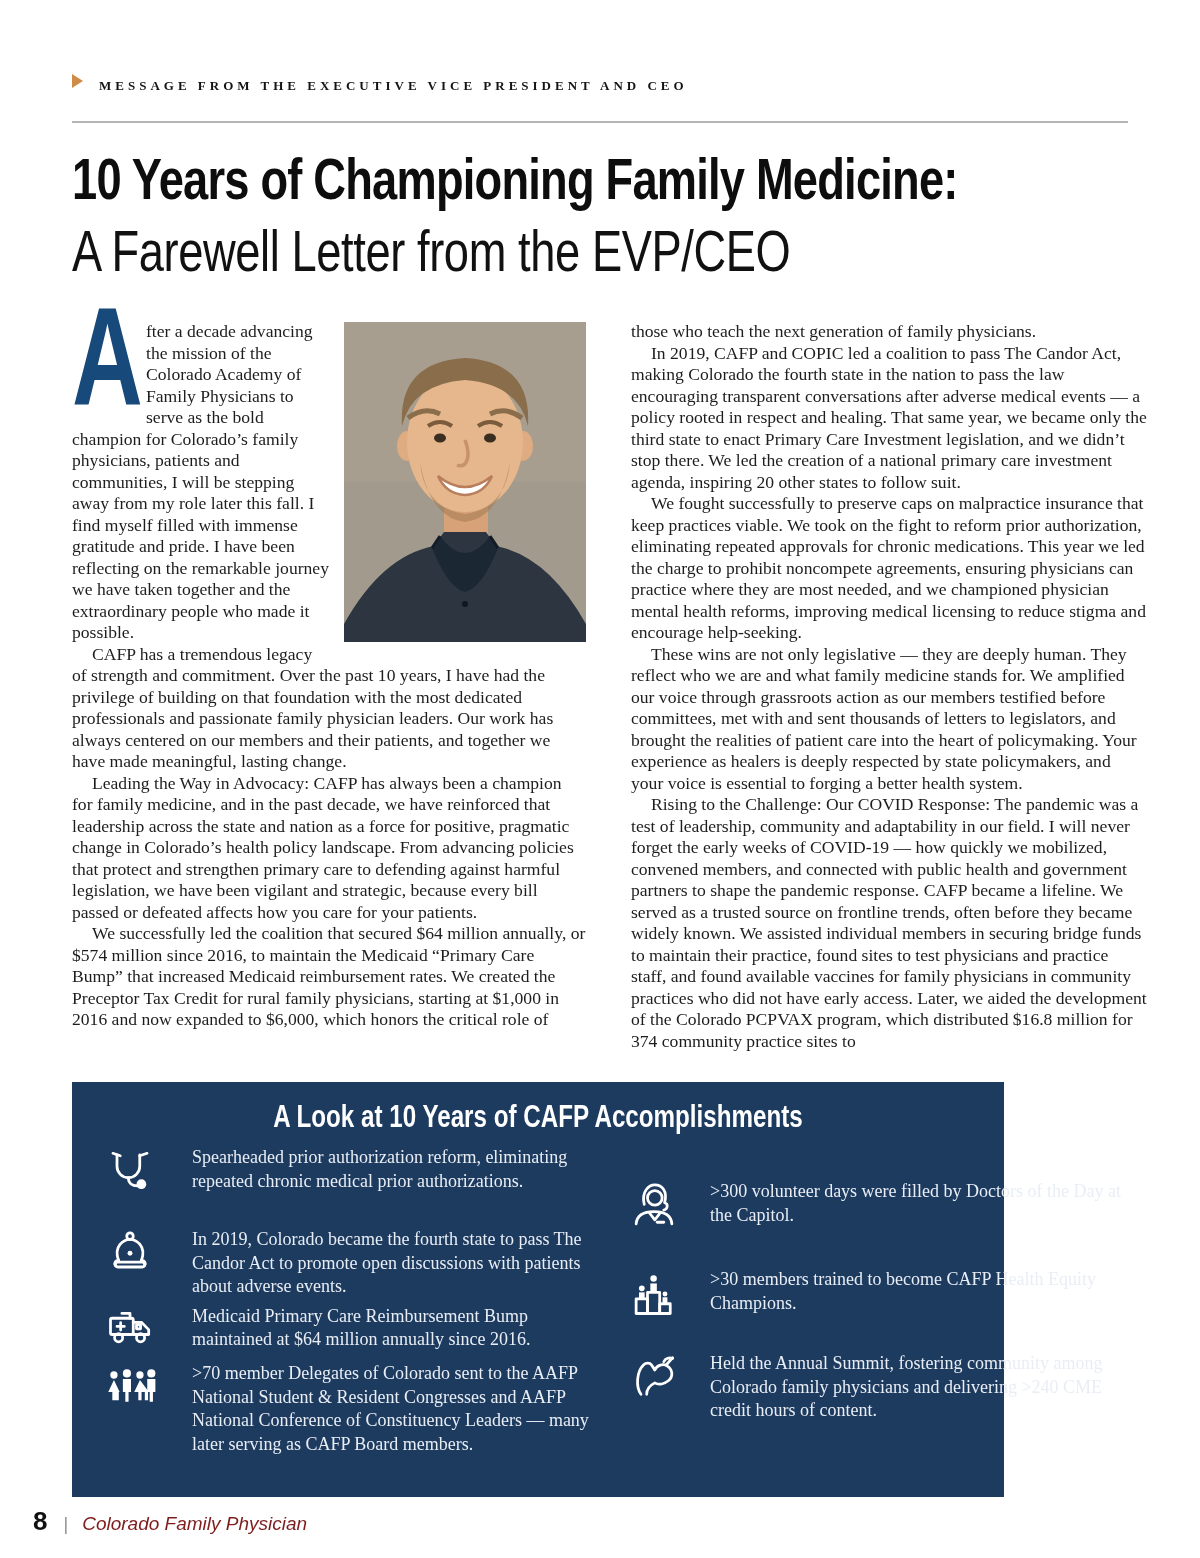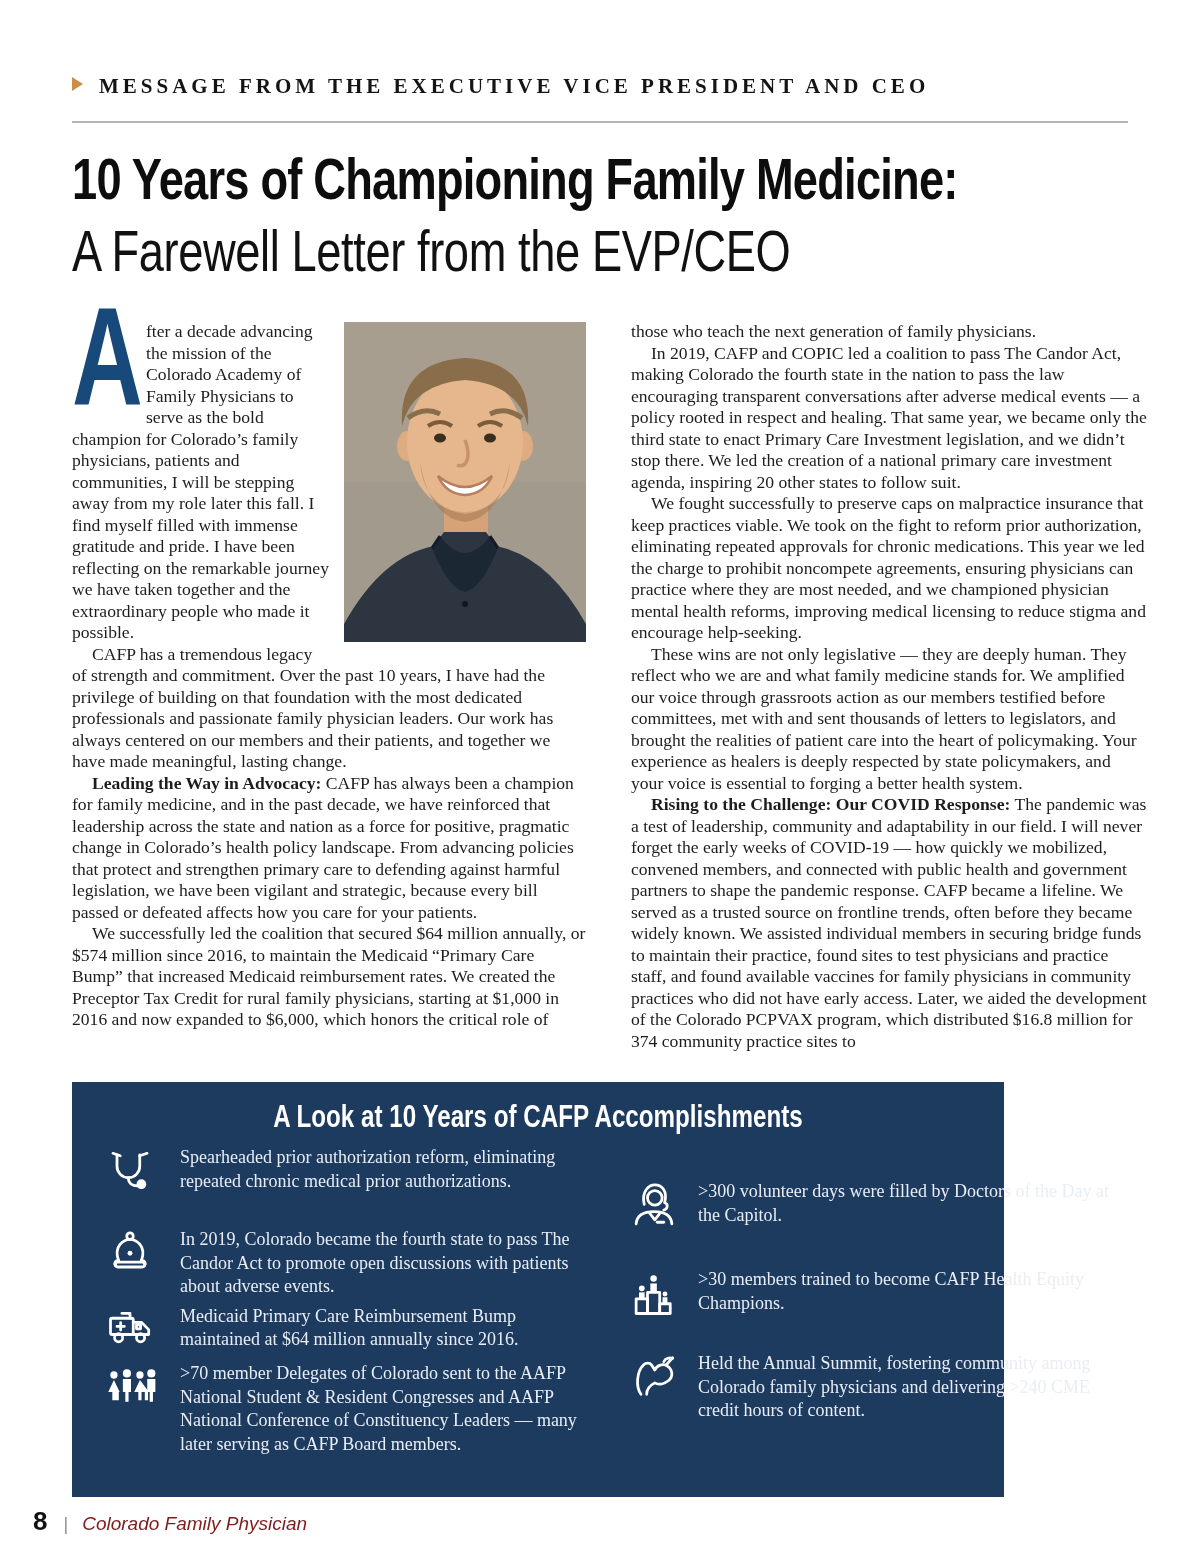--- a/index.html
+++ b/index.html
@@ -5,21 +5,21 @@
   html,body { margin:0; padding:0; background:#ffffff; }
   .page {
     position:relative; width:1200px; height:1558px; background:#ffffff;
     font-family:"Liberation Serif", serif; color:#1e1e1e; overflow:hidden;
   }
 
   
   .kicker {
     position:absolute; left:72px; top:74px;
     font-family:"Liberation Serif", serif; font-weight:700;
-    font-size:21px; letter-spacing:4px; color:#141414; white-space:nowrap;
+    font-size:13px; letter-spacing:4px; color:#141414; white-space:nowrap;
   }
   .kicker .arrow {
     display:inline-block; width:0; height:0; margin-right:16px;
     border-left:11px solid #cf8c49;
     border-top:7px solid transparent; border-bottom:7px solid transparent;
     vertical-align:2px;
   }
 
   .rule { position:absolute; left:72px; top:121px; width:1056px; height:2px; background:#b5b5b5; }
 
@@ -33,21 +33,21 @@
     margin-top:14px; font-weight:400; font-size:58px; line-height:1.0; letter-spacing:-0.5px;
     white-space:nowrap; transform:scaleX(0.78); transform-origin:left top; color:#111111;
   }
 
   
   .col { position:absolute; top:321px; font-size:17.6px; line-height:21.5px; color:#1d1d1d; text-align:left; }
   .col-left  { left:72px;  width:514px; }
   .col-right { left:631px; width:516px; }
   .col p { margin:0; }
   .col p.ind { text-indent:20px; }
-  .lead { font-weight:700; }
+  .lead { font-weight:400; }
 
   .photo {
     float:right; width:242px; height:320px; margin:1px 0 8px 14px;
     background:#a29a8c; overflow:hidden;
   }
   .photo svg { display:block; }
 
   .dropcap { float:left; width:74px; height:100px; position:relative; }
   .dropcap span {
     position:absolute; left:0; top:-34px;
@@ -58,21 +58,21 @@
   
   .accomp {
     position:absolute; left:72px; top:1082px; width:932px; height:415px;
     background:#1d3a5f; color:#e9eef5;
   }
   .accomp h2 {
     margin:0; padding-top:17px; text-align:center;
     font-family:"Liberation Sans", sans-serif; font-weight:800; font-size:31px; color:#ffffff;
     transform:scaleX(0.78); letter-spacing:0;
   }
-  .row { position:absolute; display:flex; align-items:flex-start; }
+  .row { position:absolute; display:flex; align-items:flex-start;gap:12px; }
   .row .ic { flex:0 0 auto; }
   .row .tx { font-family:"Liberation Serif", serif; font-size:18px; line-height:23.5px; color:#e9eef5; }
   .rowL { left:32px; }
   .rowL .ic { width:52px; margin-right:24px; }
   .rowL .tx { width:412px; }
   .rowR { left:556px; }
   .rowR .ic { width:52px; margin-right:18px; }
   .rowR .tx { width:436px; }
   #l1{top:64px;} #l2{top:146px;} #l3{top:220px;align-items:center;} #l4{top:280px;}
   #r1{top:98px;} #r2{top:186px;} #r3{top:270px;}

